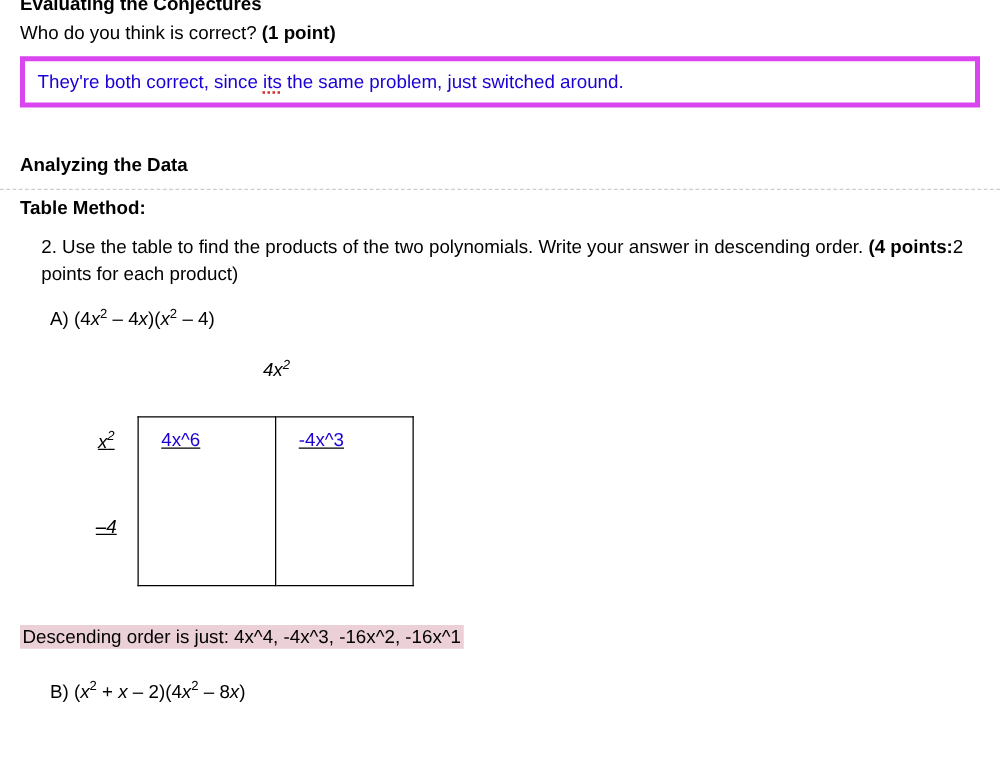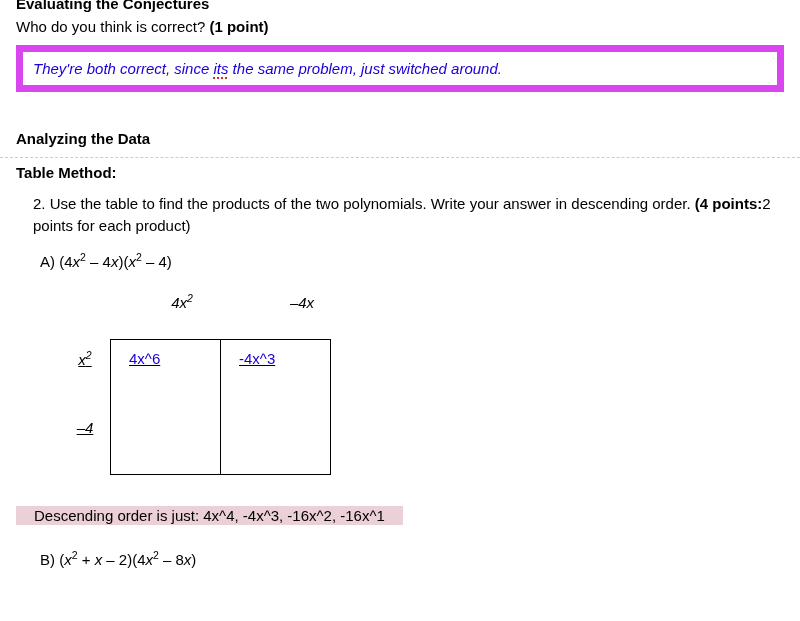--- a/index.html
+++ b/index.html
@@ -23,25 +23,24 @@
     }
     .question {
       padding: 6px 32px 10px 16px;
       font-size: 15px;
     }
     .points-bold {
       font-weight: bold;
     }
     .answer-box {
       margin: 0 16px 20px 16px;
-      border: 7px solid #d946ef;
+      border: 4px solid #d946ef;
       padding: 8px 10px;
       color: #1a00d6;
       font-size: 15px;
-      font-style: italic;
     }
     .grammar-underline {
       text-decoration: underline;
       text-decoration-style: dotted;
       text-decoration-color: #d62a2a;
       text-decoration-thickness: 2px;
       text-underline-offset: 3px;
     }
     .section-heading {
       font-weight: bold;
@@ -83,20 +82,21 @@
     }
     .col-header {
       width: 100px;
       text-align: center;
       font-style: italic;
       font-size: 15px;
       padding-bottom: 28px;
     }
     .col-header:first-child {
       margin-right: 20px;
+      text-align: right;
     }
     .table-grid {
       border-collapse: collapse;
     }
     .table-grid td {
       border: 1px solid #000;
       width: 110px;
       height: 68px;
       vertical-align: top;
       padding: 10px 0 0 18px;
@@ -121,21 +121,21 @@
     .table-flex {
       display: flex;
       text-decoration: underline;
     }
     .highlighted-answer {
       margin: 32px 16px 12px 16px;
       font-size: 15px;
     }
     .highlighted-answer span.hl {
       background: #ebd0d8;
-      padding: 1px 18px;
+      padding: 1px 2px;
       margin-top: 16px;
     }
     .problem-b {
       padding: 10px 16px 0 40px;
       font-size: 15px;
       margin-top: 17px;
     }
   </style>
 </head>
 <body>
@@ -160,21 +160,20 @@
 
 <div class="problem-label">
   <span>A) (4</span><span style="font-style:italic">x</span><sup>2</sup><span> – 4</span><span style="font-style:italic">x</span><span>)(</span><span style="font-style:italic">x</span><sup>2</sup><span> – 4)</span>
 </div>
 
 <div class="table-area">
   <div class="col-headers">
     <div class="col-header">
       <span>4x</span><sup>2</sup>
     </div>
-    <div class="col-header">–4x</div>
   </div>
   <div class="table-flex">
     <div class="row-headers-col">
       <div class="row-header-item">
         <span><span style="font-style:italic">x</span><sup>2</sup></span>
       </div>
       <div class="row-header-item">–4</div>
     </div>
     <table class="table-grid">
       <tbody>

